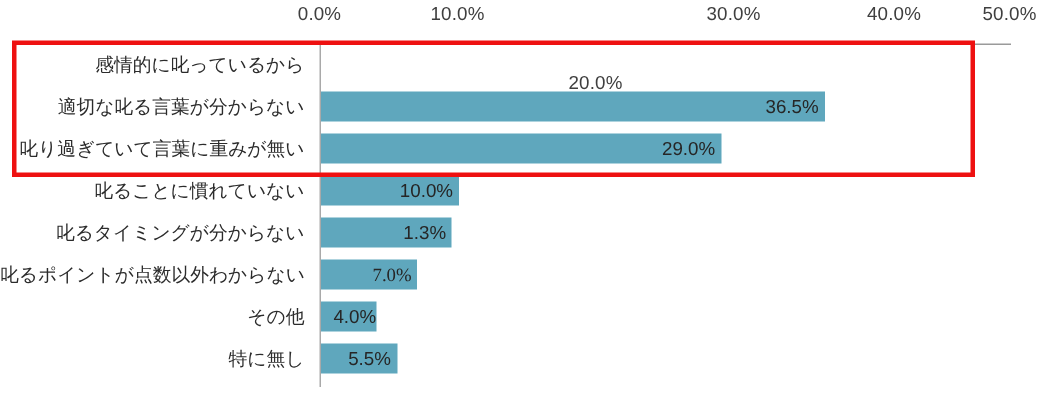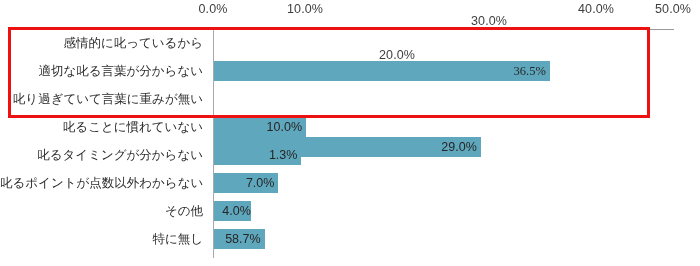--- a/index.html
+++ b/index.html
@@ -117,78 +117,78 @@
 </style>
 </head>
 <body>
 
 <div id="chart-root">
 
   <div class="axis-top">
       <div class="tick-label" style="left: 213px;">0.0%</div>
       <div class="tick-label" style="left: 305px;">10.0%</div>
       <div class="tick-label" style="left: 397px; margin-top: 46px;">20.0%</div>
-      <div class="tick-label" style="left: 489px; margin-top: 12px;">30.0%</div>
+      <div class="tick-label" style="left: 489px;">30.0%</div>
       <div class="tick-label" style="left: 596px;">40.0%</div>
       <div class="tick-label" style="left: 673px;">50.0%</div>
     </div>
 
   <div class="axis-line-top"></div>
   <div class="axis-line-y"></div>
 
   <div class="rows">
       <div class="row" style="top: 0px;">
         <div class="cat-label">感情的に叱っているから</div>
       </div>
       <div class="row" style="top: 28px;">
         <div class="cat-label">適切な叱る言葉が分からない</div>
-        <div class="bar-wrap" style="width: 335.8px; font-family: Liberation Serif, serif;">
+        <div class="bar-wrap" style="width: 335.8px;">
           <div class="bar" style="width: 335.8px; background: rgb(95, 167, 189);"></div>
           <div class="bar-value" style="right: 4px;">36.5%</div>
         </div>
       </div>
       <div class="row" style="top: 56px;">
         <div class="cat-label">叱り過ぎていて言葉に重みが無い</div>
-        <div class="bar-wrap" style="width: 266.8px; margin-top: 48px;">
+        <div class="bar-wrap" style="width: 266.8px;">
           <div class="bar" style="width: 266.8px; background: rgb(95, 167, 189);"></div>
           <div class="bar-value" style="right: 4px;">29.0%</div>
         </div>
       </div>
       <div class="row" style="top: 84px;">
         <div class="cat-label">叱ることに慣れていない</div>
         <div class="bar-wrap" style="width: 92px;">
           <div class="bar" style="width: 92px; background: rgb(95, 167, 189);"></div>
           <div class="bar-value" style="right: 4px;">10.0%</div>
         </div>
       </div>
       <div class="row" style="top: 112px;">
         <div class="cat-label">叱るタイミングが分からない</div>
         <div class="bar-wrap" style="width: 87.4px;">
           <div class="bar" style="width: 87.4px; background: rgb(95, 167, 189);"></div>
           <div class="bar-value" style="right: 4px;">1.3%</div>
         </div>
       </div>
       <div class="row" style="top: 140px;">
         <div class="cat-label">叱るポイントが点数以外わからない</div>
-        <div class="bar-wrap" style="width: 64.4px;">
+        <div class="bar-wrap" style="width: 64.4px; font-family: Liberation Serif, serif;">
           <div class="bar" style="width: 64.4px; background: rgb(95, 167, 189);"></div>
           <div class="bar-value" style="right: 4px;">7.0%</div>
         </div>
       </div>
       <div class="row" style="top: 168px;">
         <div class="cat-label">その他</div>
         <div class="bar-wrap" style="width: 36.8px;">
           <div class="bar" style="width: 36.8px; background: rgb(95, 167, 189);"></div>
           <div class="bar-value" style="right: 0;">4.0%</div>
         </div>
       </div>
       <div class="row" style="top: 196px;">
         <div class="cat-label">特に無し</div>
         <div class="bar-wrap" style="width: 50.6px;">
           <div class="bar" style="width: 50.6px; background: rgb(95, 167, 189);"></div>
-          <div class="bar-value" style="right: 4px;">58.7%</div>
+          <div class="bar-value" style="right: 4px;">5.5%</div>
         </div>
       </div>
     </div>
 
   <div class="highlight-box"></div>
 
 </div>
 
 </body></html>

